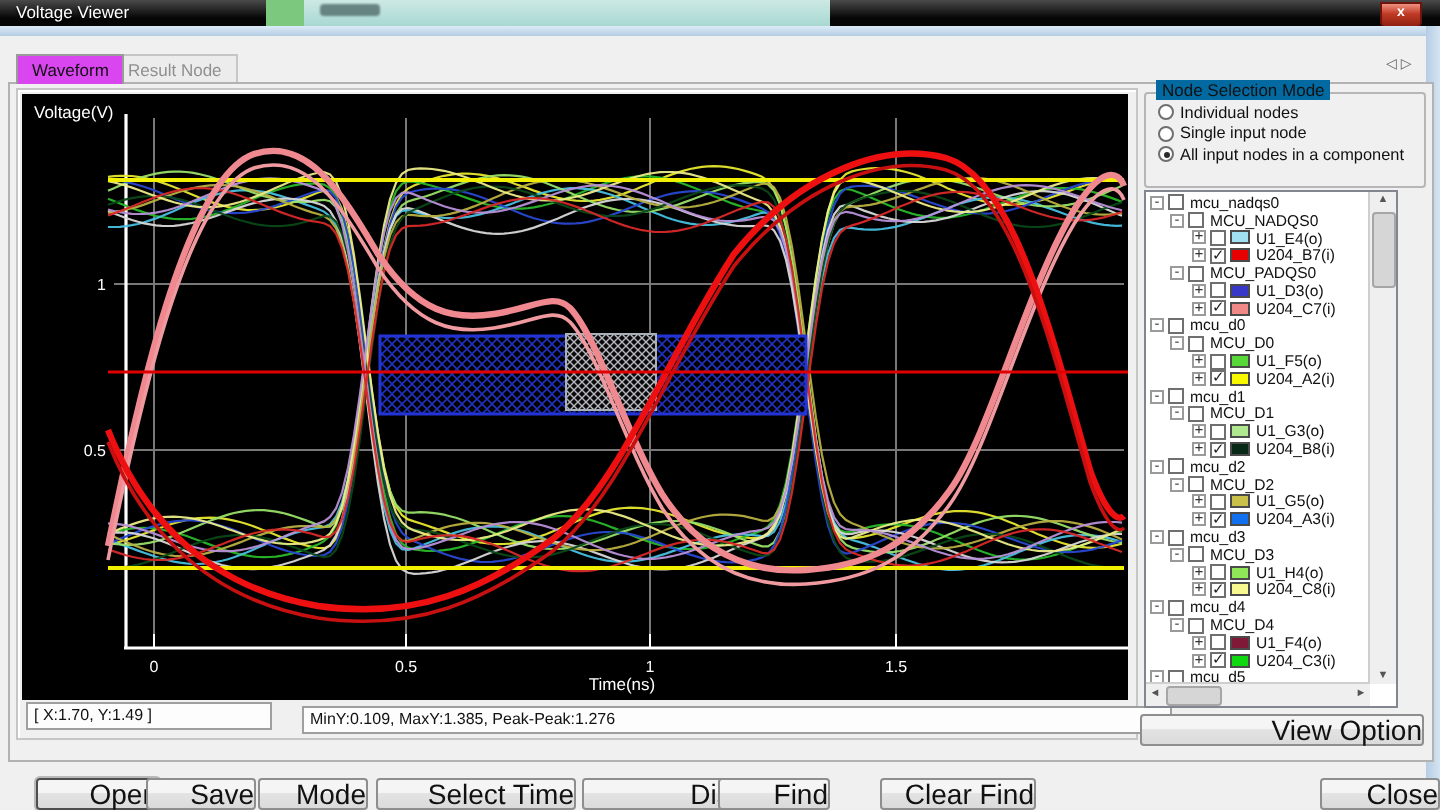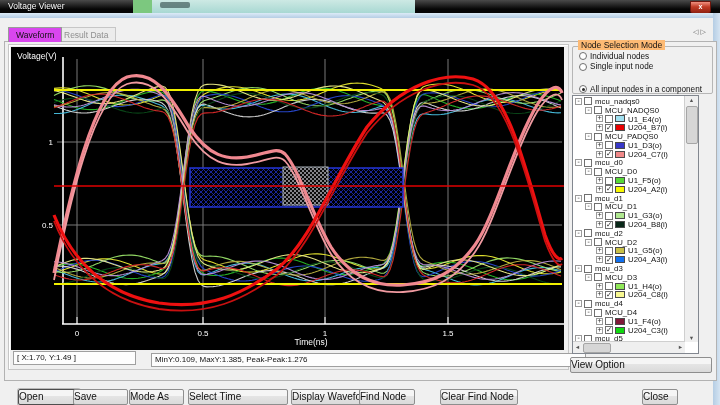--- a/index.html
+++ b/index.html
@@ -33,21 +33,21 @@
   
   .plot-frame{position:absolute;left:8px;top:44px;width:559px;height:324px;background:#f0f0f0;
               border:1px solid #c6c6c6;box-shadow:1px 1px 0 #fff inset}
   .plot-black{position:absolute;left:11px;top:47px;width:553px;height:303px;background:#000}
   svg text{font-family:"Liberation Sans",sans-serif}
   .statusbox{position:absolute;height:12px;background:#fdfdfd;border:1px solid #9f9f9f;
              font-size:8px;line-height:11px;padding-left:3px;white-space:nowrap;overflow:hidden}
   
   .groupbox{position:absolute;left:572px;top:46px;width:139px;height:46px;
             border:1px solid #b6b6b6;border-radius:2px}
-  .grouplabel{position:absolute;left:578px;top:40px;background:#fdba74;padding:0 3px;font-size:8.5px}
+  .grouplabel{position:absolute;left:578px;top:40px;background:#0369a1;padding:0 3px;font-size:8.5px}
   .radio-row{position:absolute;left:579px;height:10px;display:flex;align-items:center;gap:3px;
              font-size:8.2px;white-space:nowrap}
   .radio{width:8px;height:8px;border-radius:50%;border:1px solid #6f6f6f;background:#fff;
          box-sizing:border-box;flex:0 0 auto}
   .radio.sel{position:relative}
   .radio.sel::after{content:'';position:absolute;left:1.5px;top:1.5px;width:3px;height:3px;
                     border-radius:50%;background:#2b2b2b}
   
   .treebox{position:absolute;left:572px;top:95px;width:127px;height:259px;background:#fff;
            border:1px solid #82878f;box-sizing:border-box;overflow:hidden}
@@ -61,39 +61,39 @@
   .sw{width:10px;height:7px;border:1px solid #4a4a4a;box-sizing:border-box;flex:0 0 auto;margin-left:2px}
   .tlabel{margin-left:3px}
   .vsb{position:absolute;right:0;top:0;width:13px;height:246px;background:#efefef;
        border-left:1px solid #cfcfcf}
   .hsb{position:absolute;left:0;bottom:0;width:112px;height:11px;background:#efefef;
        border-top:1px solid #cfcfcf}
   .sb-arrow{position:absolute;font-size:5.5px;color:#555;width:100%;text-align:center}
   .sb-thumb{position:absolute;background:#d6d6d6;border:1px solid #a6a6a6;border-radius:2px}
   
   .btn{position:absolute;height:16px;background:linear-gradient(#f5f5f5 45%,#e4e4e4 46%,#dadada);
-       border:1px solid #8e8e8e;border-radius:2px;font-size:10px;line-height:14px;
-       text-align:left;color:#111;box-sizing:border-box}
+       border:1px solid #8e8e8e;border-radius:2px;font-size:14px;line-height:14px;
+       text-align:right;color:#111;box-sizing:border-box}
   .btn-default{border:1px solid #4e4e4e;box-shadow:0 0 0 1px #b9b9b9}
 </style>
 </head>
 <body>
 
 <div class="titlebar">
   <div class="bg-green"></div>
   <div class="bg-teal"></div>
   <div class="smudge"></div>
   <span class="title-text">Voltage Viewer</span>
 </div>
 <div class="close-x">x</div>
 <div class="blue-strip"></div>
 <div class="right-border"></div>
 
 <div class="tab tab-active">Waveform</div>
-<div class="tab tab-inactive">Result Data</div>
+<div class="tab tab-inactive">Result Node</div>
 <div class="tab-arrows"><span>◁</span><span>▷</span></div>
 <div class="tabpage"></div>
 
 <div class="plot-frame"></div>
 <div class="plot-black">
   <svg id="wave-svg" width="553" height="303" viewBox="0 0 553 303">
     <defs>
       <pattern id="hatchBlue" width="5" height="5" patternUnits="userSpaceOnUse">
         <path d="M0,5 L5,0 M0,0 L5,5" stroke="#2030c0" stroke-width="0.8"></path>
       </pattern>
@@ -163,21 +163,21 @@
 <div class="grouplabel">Node Selection Mode</div>
 <div id="radio-list">
     <div class="radio-row" style="top: 51px;">
       <span class="radio"></span>
       <span>Individual nodes</span>
     </div>
     <div class="radio-row" style="top: 61.5px;">
       <span class="radio"></span>
       <span>Single input node</span>
     </div>
-    <div class="radio-row" style="top: 72px; margin-top: 12px;">
+    <div class="radio-row" style="top: 72px;">
       <span class="radio sel"></span>
       <span>All input nodes in a component</span>
     </div>
   </div>
 
 <div class="treebox">
   <div class="tree-rows" id="tree-rows">
       <div class="trow" style="padding-left: 2px;">
         <span class="exp">-</span>
         <span class="cb"></span>
@@ -349,13 +349,13 @@
 
 <div id="bottom-buttons">
     <div class="btn btn-default" style="left: 18px; top: 389px; width: 62px;">Open</div>
     <div class="btn" style="left: 73px; top: 389px; width: 55px;">Save</div>
     <div class="btn" style="left: 129px; top: 389px; width: 55px;">Mode As</div>
     <div class="btn" style="left: 188px; top: 389px; width: 100px;">Select Time</div>
     <div class="btn" style="left: 291px; top: 389px; width: 101px;">Display Waveform</div>
     <div class="btn" style="left: 359px; top: 389px; width: 56px;">Find Node</div>
     <div class="btn" style="left: 420px; top: 389px; width: 78px; margin-left: 20px;">Clear Find Node</div>
   </div>
-<div class="btn" style="left:642px;top:389px;width:36px">Close</div>
+<div class="btn" style="left:660px;top:389px;width:60px">Close</div>
 
 </body></html>

